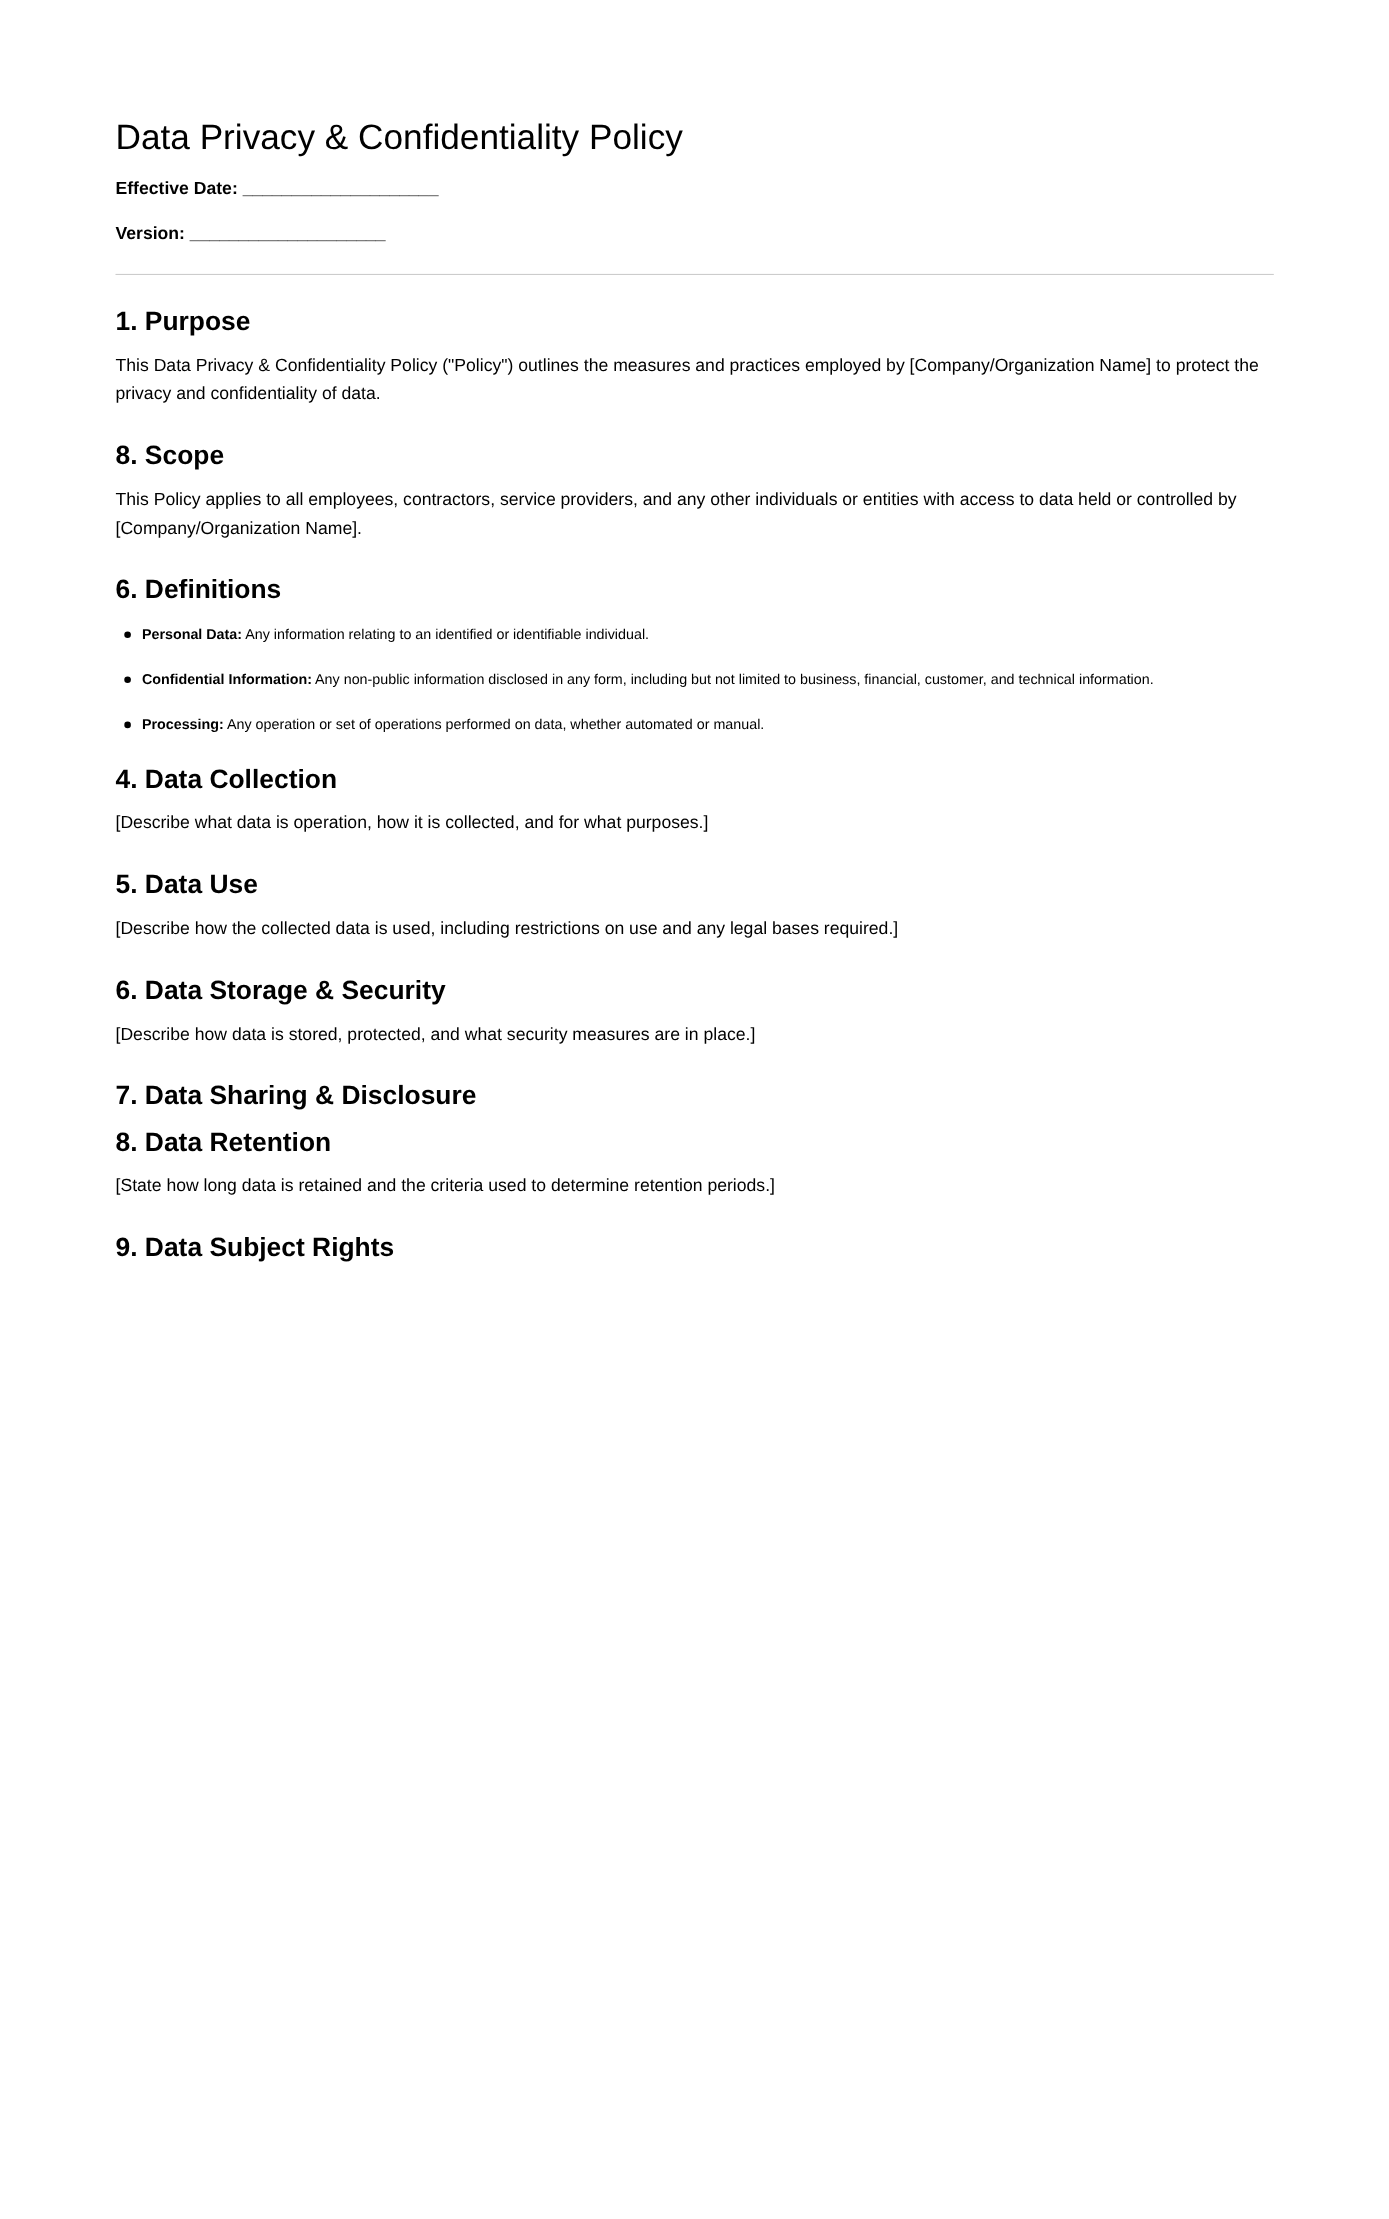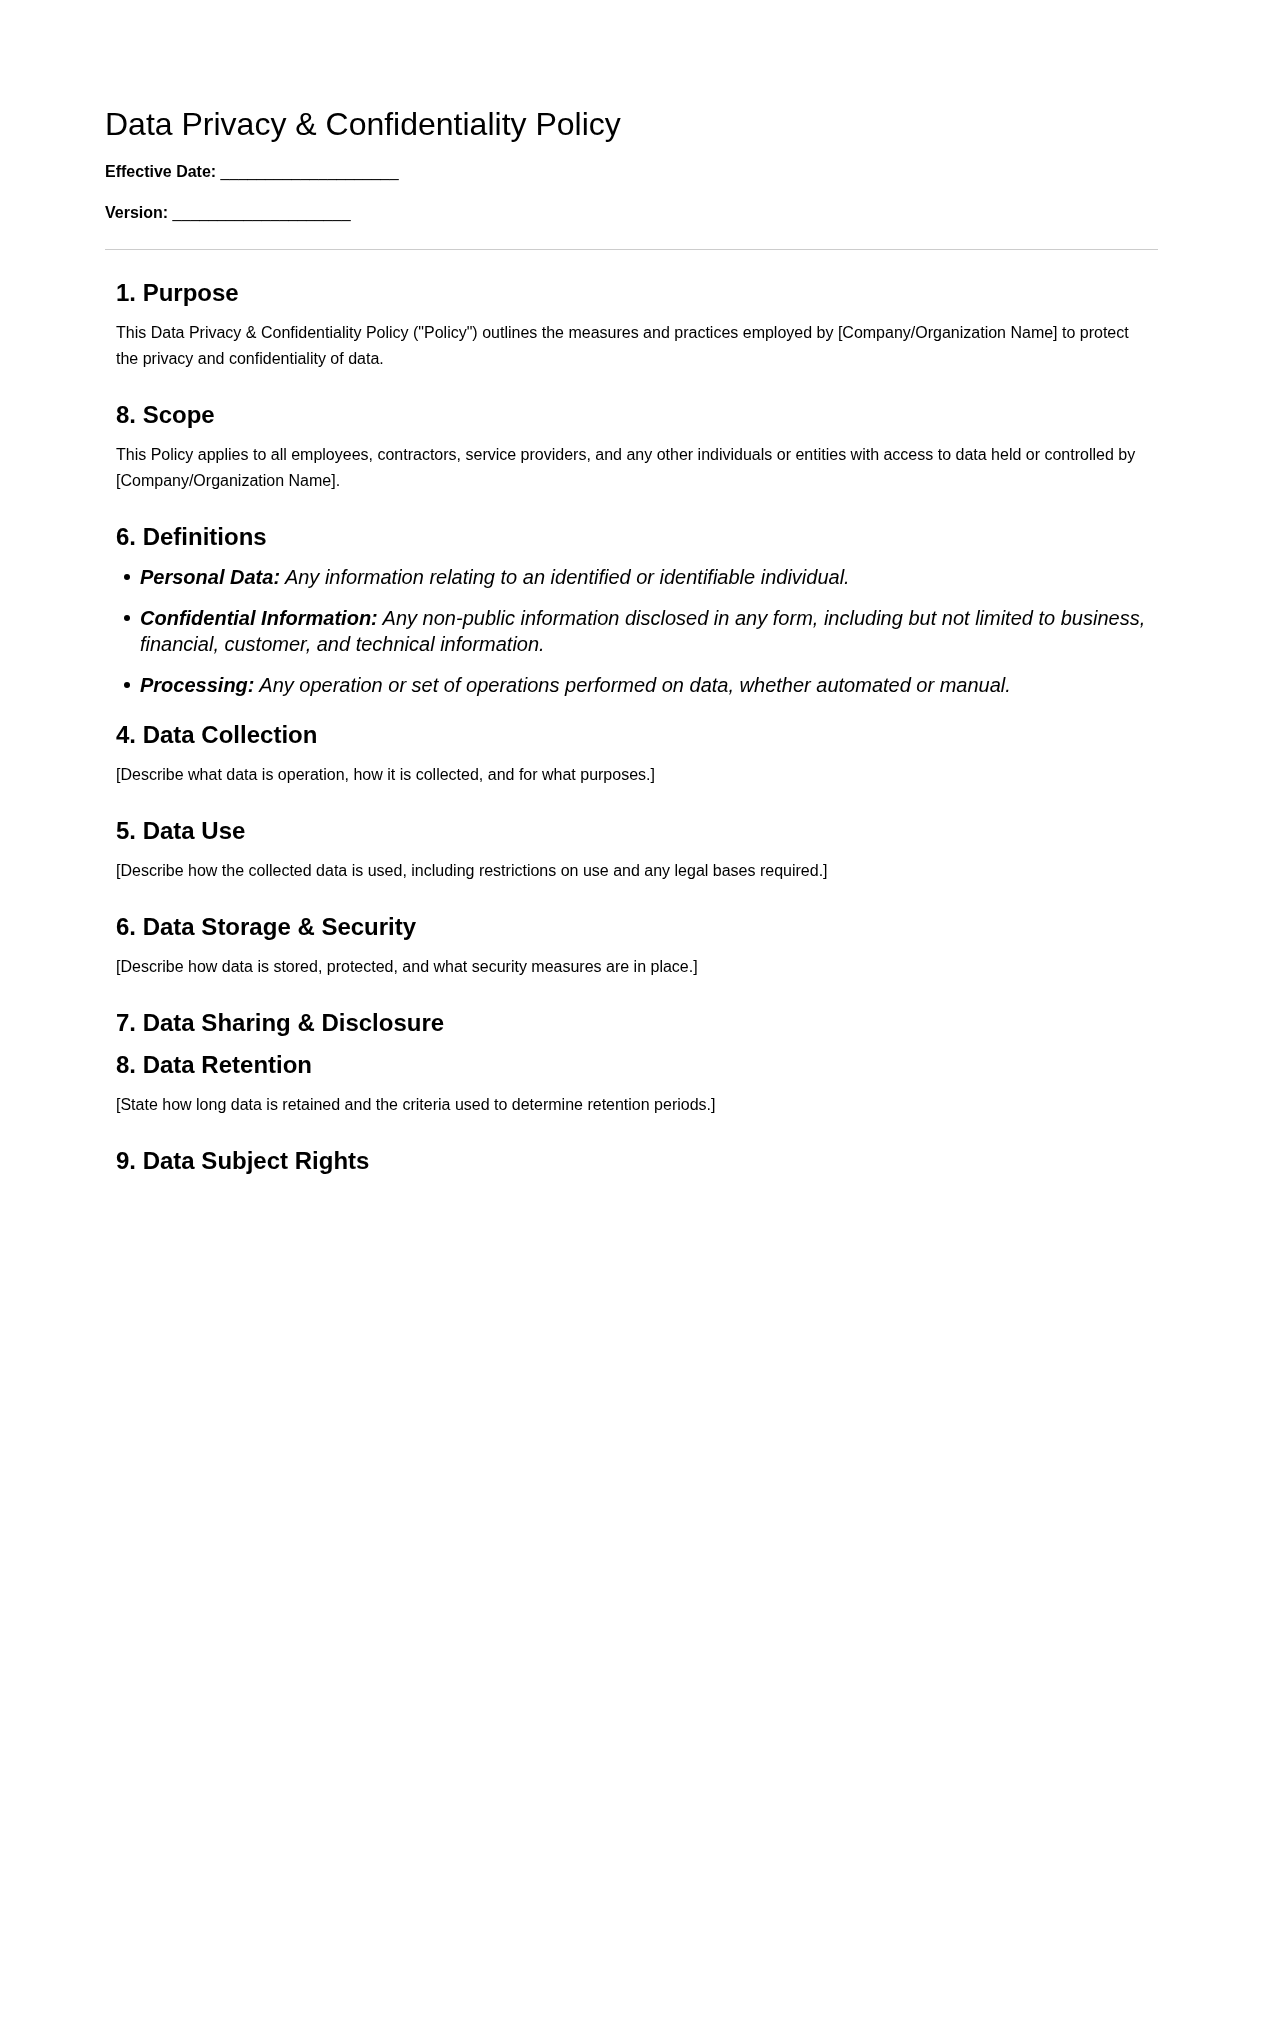--- a/index.html
+++ b/index.html
@@ -25,55 +25,54 @@
       line-height: 40px;
       margin: 0 0 18px 0;
     }
     .meta-line {
       font-size: 16px;
       font-weight: bold;
       line-height: 20px;
       margin: 0 0 21px 0;
     }
     .meta-line .blank {
-      font-weight: normal;
+      font-weight: bold;
     }
     .divider {
       border: none;
       border-top: 1px solid #cccccc;
       height: 0;
       margin: 26px 0 28px 0;
       width: 1053px;
     }
     .section {
-      margin: 11px;
+      margin: 0;
     }
     .section-heading {
       font-size: 24px;
       font-weight: bold;
       line-height: 30px;
       margin: 0 0 12px 0;
     }
     .section-body {
       font-size: 16px;
       line-height: 26px;
       margin: 0 0 28px 0;
     }
     .def-list {
       list-style: none;
       margin: 0 0 22px 0;
       padding: 0;
     }
     .def-item {
       position: relative;
       padding-left: 24px;
-      font-size: 20px;
+      font-size: 13px;
       line-height: 26px;
       margin: 0 0 15px 0;
-      font-style: italic;
     }
     .def-item .bullet {
       position: absolute;
       left: 8px;
       top: 10px;
       width: 6px;
       height: 6px;
       border-radius: 50%;
       background: #000000;
     }

